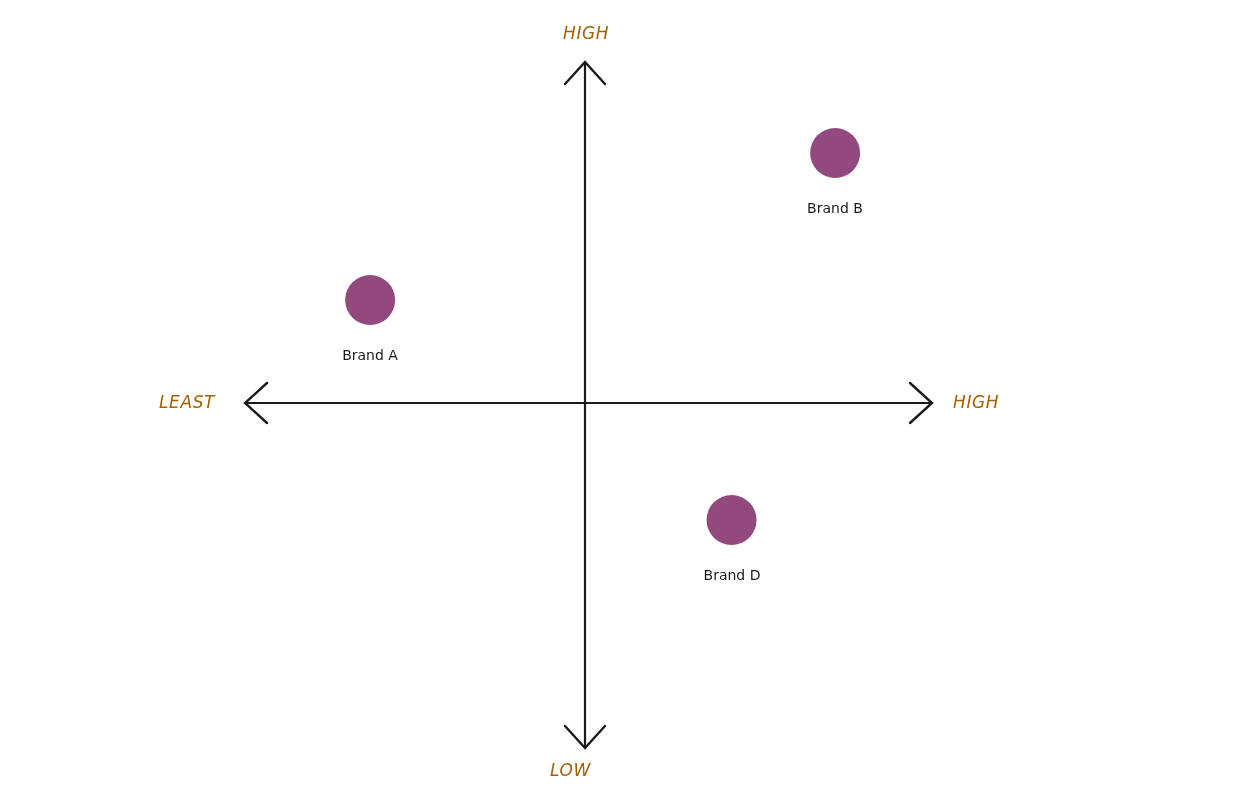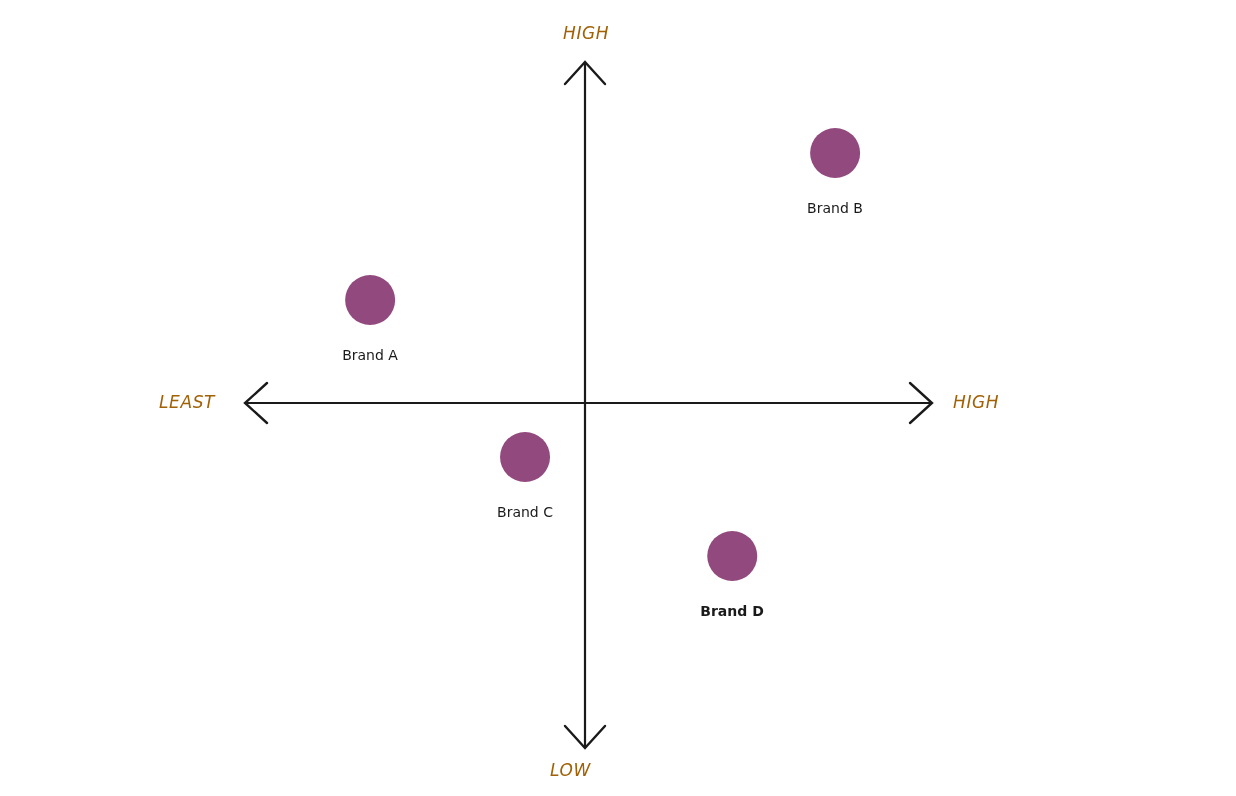--- a/index.html
+++ b/index.html
@@ -110,23 +110,19 @@
   <div class="bubble-group" id="point-0" style="left: 370px; top: 275px;">
     <div class="bubble-dot" style="width: 50px; height: 50px; background: rgb(146, 73, 125);"></div>
     <div class="bubble-label">Brand A</div>
   </div>
 
   <div class="bubble-group" id="point-1" style="left: 835px; top: 128px;">
     <div class="bubble-dot" style="width: 50px; height: 50px; background: rgb(146, 73, 125);"></div>
     <div class="bubble-label">Brand B</div>
   </div>
 
-  <div class="bubble-group" id="point-2" style="left: 525px; top: 432px;">
-    <div class="bubble-dot" style="width: 50px; height: 50px; background: rgb(146, 73, 125);"></div>
-    <div class="bubble-label">Brand C</div>
-  </div>
 
-  <div class="bubble-group" id="point-3" style="left: 732px; top: 531px; font-weight: bold;">
+  <div class="bubble-group" id="point-3" style="left: 732px; top: 495px;">
     <div class="bubble-dot" style="width: 50px; height: 50px; background: rgb(146, 73, 125);"></div>
     <div class="bubble-label">Brand D</div>
   </div>
 
 </div>
 
 </body></html>

